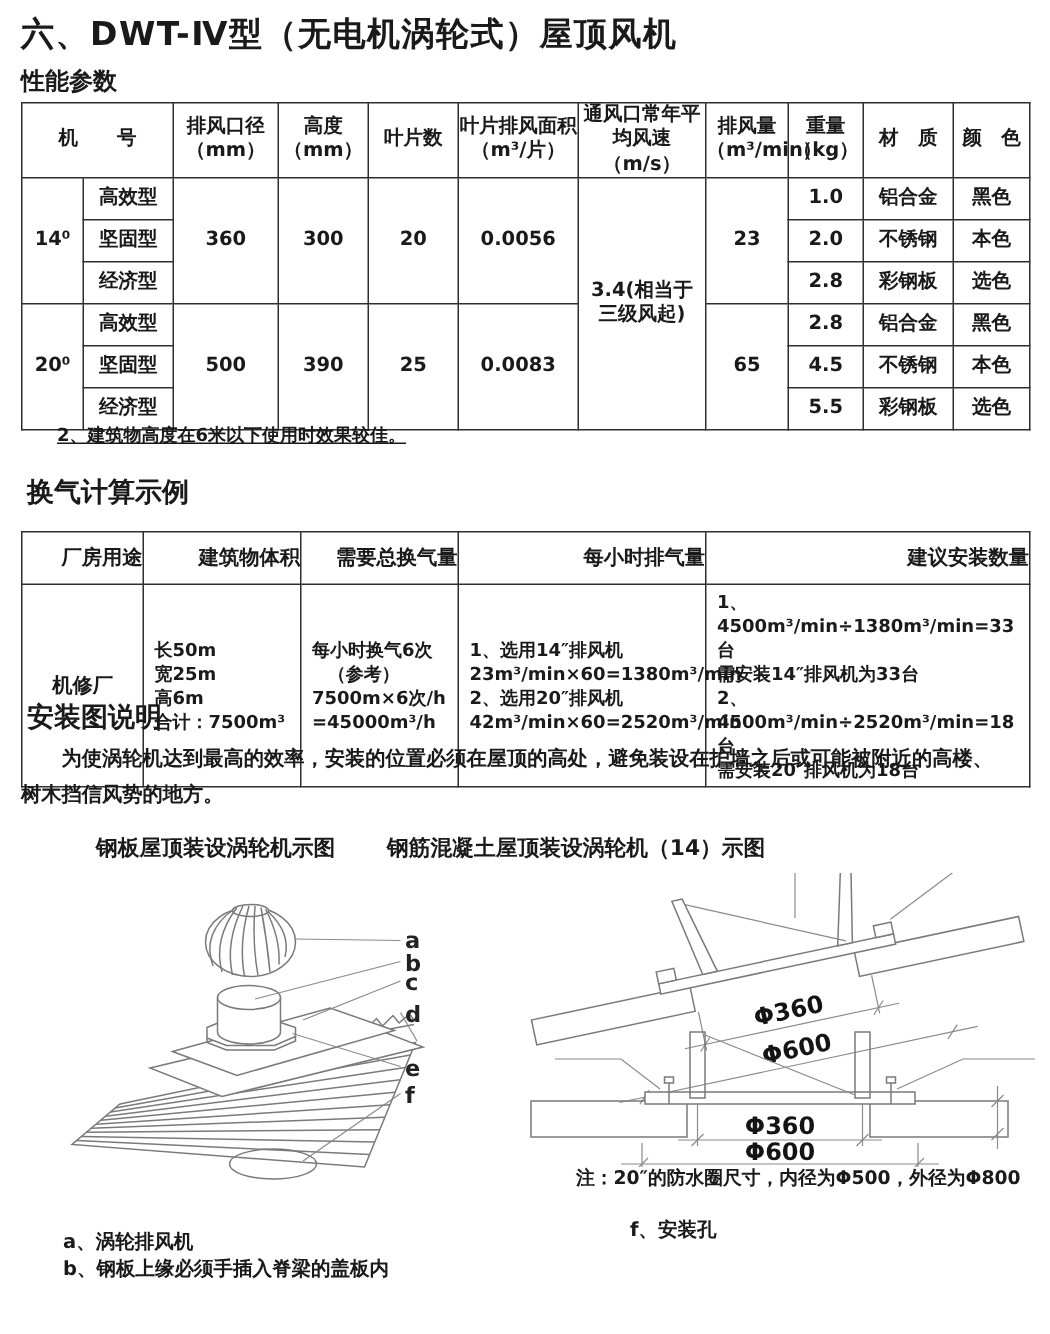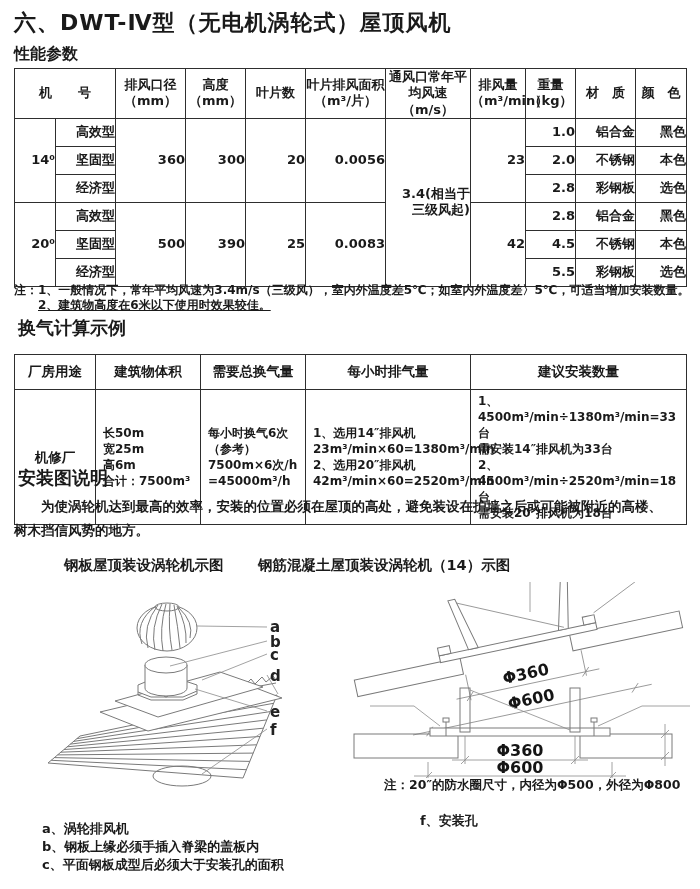--- a/index.html
+++ b/index.html
@@ -9,32 +9,32 @@
   .doc-title{left:14px;top:8px;font-size:22px;font-weight:bold;letter-spacing:1px;}
   .sec-perf{left:14px;top:44px;font-size:16px;font-weight:bold;}
   .sec-exch{left:18px;top:316px;font-size:18px;font-weight:bold;}
   .sec-inst{left:18px;top:466px;font-size:18px;font-weight:bold;}
 
   table{border-collapse:collapse;table-layout:fixed;}
   .perf-table{left:14px;top:68px;width:672px;}
   .perf-table th,.perf-table td{border:1.5px solid #2e2e2e;text-align:center;
       vertical-align:middle;font-size:13px;font-weight:bold;padding:0;line-height:1.25;}
   .perf-table thead th{height:46px;}
-  .perf-table tbody td{height:27px;text-align:right;}
+  .perf-table tbody td{height:27px;}
 
   .notes{left:14px;top:283px;width:680px;font-size:12px;font-weight:bold;line-height:15px;}
   .notes .n2{margin-left:24px;text-decoration:underline;}
 
   .calc-table{left:14px;top:354px;width:672px;}
   .calc-table th,.calc-table td{border:1.5px solid #2e2e2e;vertical-align:middle;
       font-weight:bold;padding:0;}
-  .calc-table th{height:34px;font-size:13.5px;text-align:center;margin-top:20px;}
+  .calc-table th{height:34px;font-size:13.5px;text-align:right;margin-top:20px;}
   .calc-table td{font-size:12px;line-height:16px;text-align:left;padding:3px 0 3px 7px;}
   .calc-table td.center{text-align:center;padding-left:0;font-size:13.5px;}
-  .calc-table .cline.mid{padding-right:28px;}
+  .calc-table .cline.mid{text-align:center;padding-right:28px;}
 
   .inst-para{left:14px;top:494px;width:656px;font-size:13.5px;font-weight:600;
       line-height:24px;text-indent:2em;}
 
   .dia-title{font-size:14.5px;font-weight:bold;}
   .dia-title.l{left:64px;top:556px;}
   .dia-title.r{left:258px;top:556px;}
 
   svg{display:block;}
   .sketch{stroke:#7a7a7a;fill:none;stroke-width:1;}
@@ -128,42 +128,41 @@
         <td>彩钢板</td>
         <td>选色</td>
       </tr>
       <tr>
         <td rowspan="3">20⁰</td>
         <td>高效型</td>
         <td rowspan="3">500</td>
         <td rowspan="3">390</td>
         <td rowspan="3">25</td>
         <td rowspan="3">0.0083</td>
-        <td rowspan="3">42</td>
+        <td rowspan="3">65</td>
         <td>2.8</td>
         <td>铝合金</td>
         <td>黑色</td>
       </tr>
       <tr>
         <td>坚固型</td>
         <td>4.5</td>
         <td>不锈钢</td>
         <td>本色</td>
       </tr>
       <tr>
         <td>经济型</td>
         <td>5.5</td>
         <td>彩钢板</td>
         <td>选色</td>
       </tr>
     </tbody>
   </table>
 
   <div class="abs notes">
-    <div class="n1">注：1、一般情况下，常年平均风速为3.4m/s（三级风），室内外温度差5℃；如室内外温度差〉5℃，可适当增加安装数量。</div>
     <div class="n2">2、建筑物高度在6米以下使用时效果较佳。</div>
   </div>
 
   <div class="abs sec-exch">换气计算示例</div>
 
   <table class="abs calc-table outer">
     <colgroup>
       <col style="width:81px">
         <col style="width:105px">
         <col style="width:105px">
@@ -352,19 +351,18 @@
       <path class="thin" d="M84,94 L92,86 M268,94 L276,86"></path>
       <text class="dimtxt" x="180" y="87" text-anchor="middle">Φ600</text>
     </g>
   </svg>
 
   <div class="abs right-note">注：20″的防水圈尺寸，内径为Φ500，外径为Φ800</div>
 
   <div class="abs legend left">
     <div>a、涡轮排风机</div>
     <div>b、钢板上缘必须手插入脊梁的盖板内</div>
-    <div>c、平面钢板成型后必须大于安装孔的面积</div>
   </div>
   <div class="abs legend right">
     <div>f、安装孔</div>
   </div>
 
 </div>
 
 </body></html>

